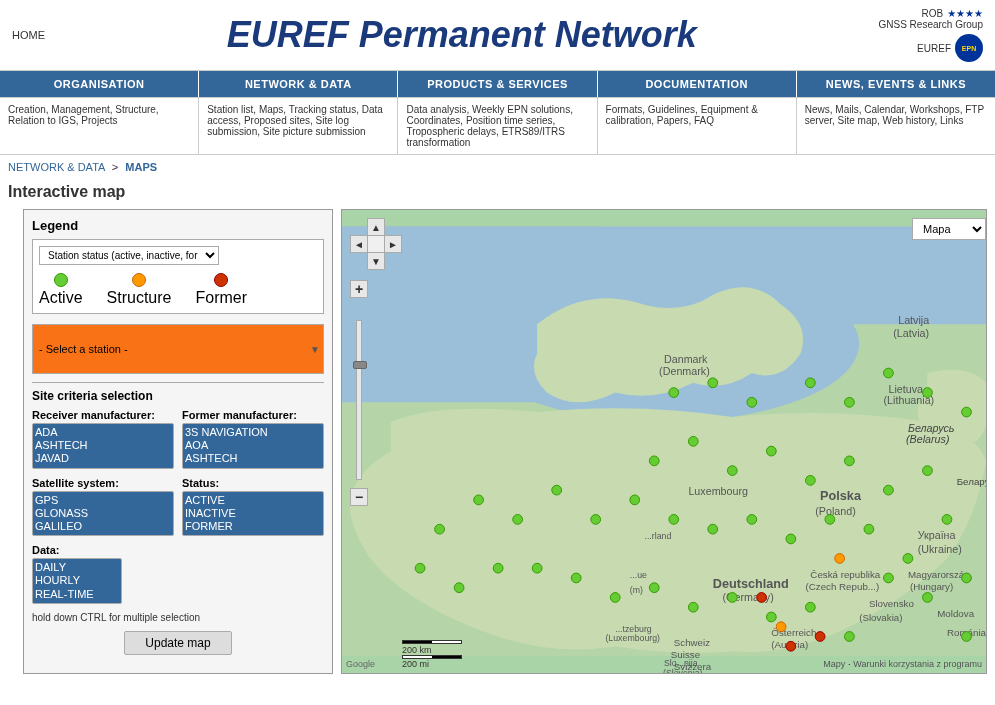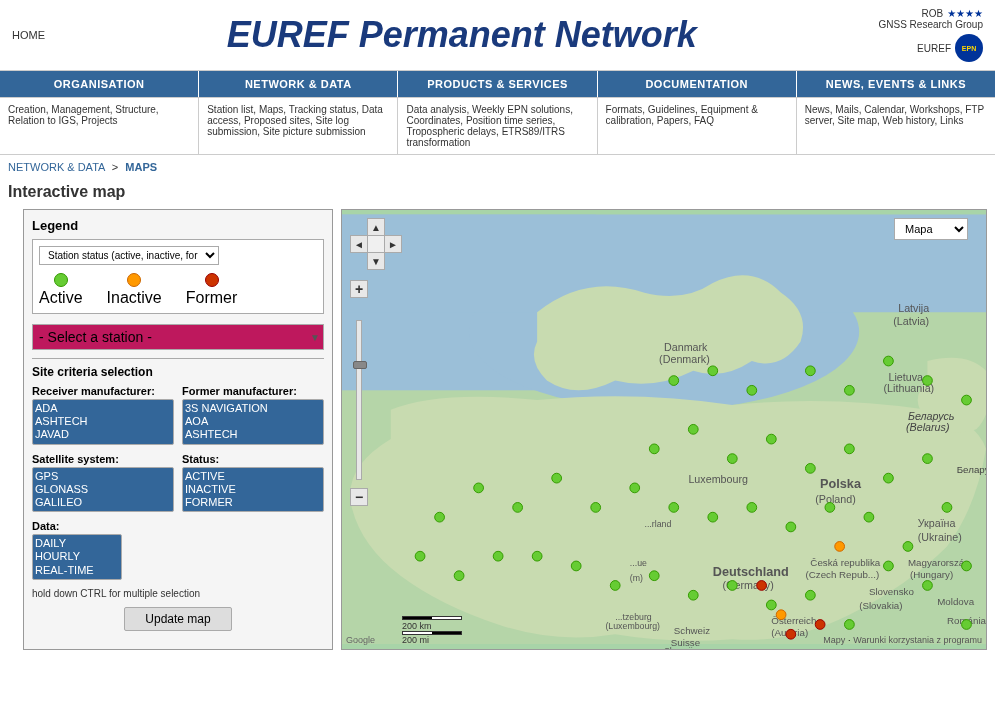--- a/index.html
+++ b/index.html
@@ -49,21 +49,21 @@
     .legend-icons-row { display: flex; gap: 24px; margin-top: 4px; align-items: flex-start; }
     .legend-icon-item { display: flex; flex-direction: column; align-items: center; gap: 2px; font-size: 16px; }
     .dot-active { width: 14px; height: 14px; border-radius: 50%; background: #66cc33; border: 1.5px solid #339900; }
     .dot-inactive { width: 14px; height: 14px; border-radius: 50%; background: #ff9900; border: 1.5px solid #cc6600; }
     .dot-former { width: 14px; height: 14px; border-radius: 50%; background: #cc3300; border: 1.5px solid #990000; border-radius: 50%; position: relative; }
 
     
     .locate-section { margin-bottom: 8px; }
     .locate-label { font-weight: bold; font-size: 12px; margin-bottom: 4px; }
     .station-select-wrap { position: relative; display: inline-block; width: 100%; }
-    .station-select { width: 100%; padding: 4px 6px; border: 1px solid #aaa; font-size: 14px; background: #be185d; appearance: none; -webkit-appearance: none; }
+    .station-select { width: 100%; padding: 18px 6px; border: 1px solid #aaa; font-size: 11px; background: #f97316; appearance: none; -webkit-appearance: none; }
     .station-select-arrow { position: absolute; right: 4px; top: 50%; transform: translateY(-50%); pointer-events: none; font-size: 10px; color: #555; }
 
     
     .criteria-title { font-weight: bold; font-size: 12px; margin-bottom: 6px; border-top: 1px solid #aaa; padding-top: 6px; }
     .criteria-grid { display: flex; gap: 8px; }
     .criteria-col { flex: 1; }
     .criteria-label { font-size: 11px; font-weight: bold; margin-bottom: 2px; }
     .criteria-list { width: 100%; border: 1px solid #aaa; background: #336699; color: #fff; font-size: 11px; padding: 2px; }
     .criteria-list option { background: #336699; color: #fff; }
 
@@ -72,21 +72,21 @@
 
     .hint-text { font-size: 10px; color: #333; margin-top: 6px; }
     .update-btn-wrap { text-align: center; margin-top: 8px; }
     .update-btn { padding: 4px 20px; font-size: 12px; background: #ddd; border: 1px solid #aaa; cursor: pointer; border-radius: 2px; }
 
     
     .map-container { flex: 1; position: relative; border: 1px solid #999; overflow: hidden; min-height: 430px; }
     .map-bg { width: 100%; height: 100%; min-height: 430px; background: #a8d4a8; position: relative; overflow: hidden; }
 
     
-    .map-control-type { position: absolute; top: 8px; right: 18px; z-index: 10; }
+    .map-control-type { position: absolute; top: 8px; right: 0; z-index: 10; }
     .map-type-select { padding: 3px 6px; font-size: 11px; border: 1px solid #aaa; background: #fff; }
 
     .map-nav { position: absolute; top: 8px; left: 8px; z-index: 10; }
     .nav-cross { width: 52px; height: 52px; position: relative; }
     .nav-btn { position: absolute; width: 18px; height: 18px; background: #e8e8e8; border: 1px solid #aaa; cursor: pointer; display: flex; align-items: center; justify-content: center; font-size: 10px; color: #333; }
     .nav-up { top: 0; left: 17px; }
     .nav-down { bottom: 0; left: 17px; }
     .nav-left { left: 0; top: 17px; }
     .nav-right { right: 0; top: 17px; }
     .nav-center { left: 17px; top: 17px; background: #f0f0f0; }
@@ -168,21 +168,21 @@
             <option>Station status (active, inactive, former)</option>
           </select>
         </div>
         <div class="legend-icons-row">
           <div class="legend-icon-item">
             <div class="dot-active"></div>
             <span>Active</span>
           </div>
           <div class="legend-icon-item">
             <div class="dot-inactive"></div>
-            <span>Inactive</span>
+            <span>Structure</span>
           </div>
           <div class="legend-icon-item">
             <div class="dot-former"></div>
             <span>Former</span>
           </div>
         </div>
       </div>
     </div>
 
     <div class="locate-section">

